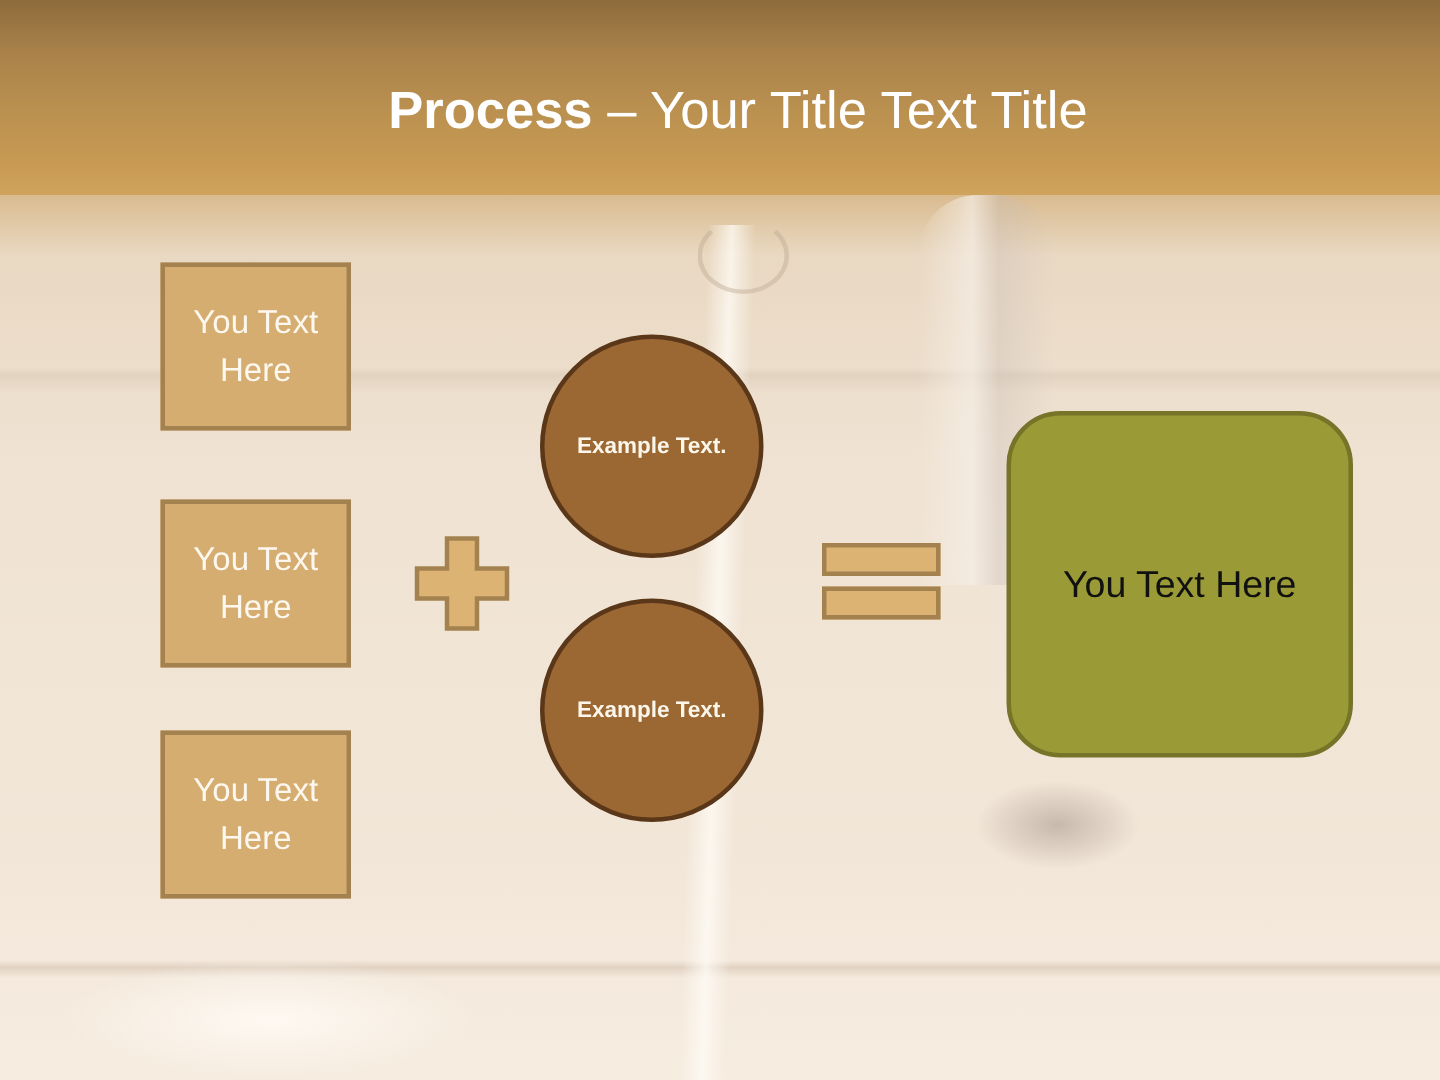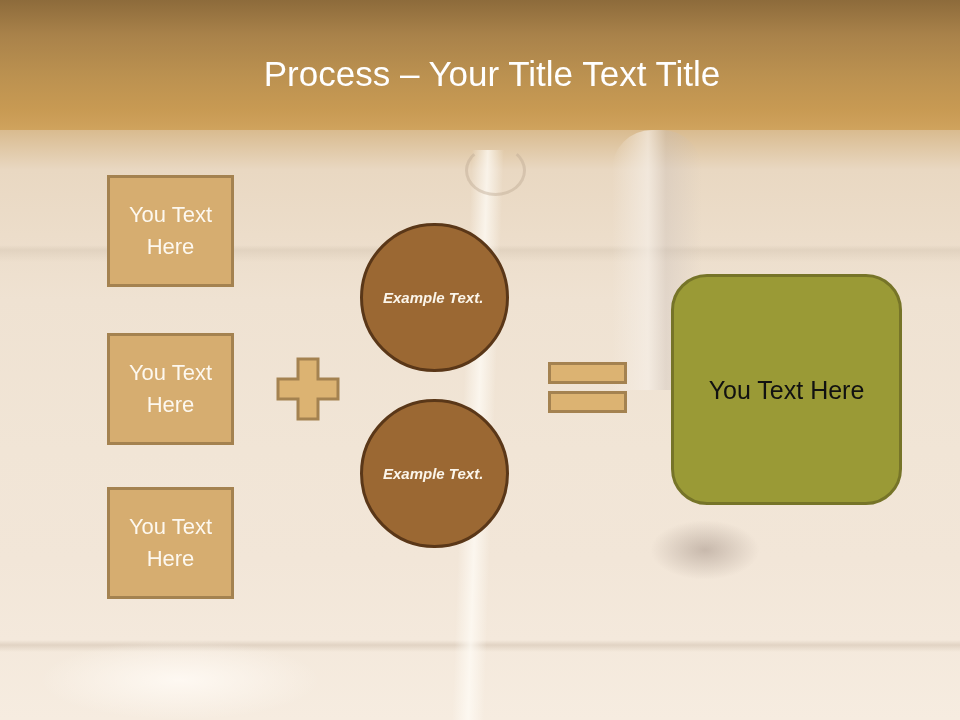--- a/index.html
+++ b/index.html
@@ -19,28 +19,28 @@
       background: linear-gradient(90deg, rgba(255,255,255,0), rgba(245,238,230,0.7) 40%, rgba(200,190,185,0.35) 60%, rgba(255,255,255,0));
       border-radius: 40px 40px 0 0; }
     .bg-dark { position: absolute; left: 650px; top: 520px; width: 110px; height: 60px;
       background: radial-gradient(ellipse at center, rgba(120,100,90,0.35), rgba(0,0,0,0) 70%); }
     .bg-spout { position: absolute; left: 465px; top: 145px; width: 55px; height: 45px;
       border-radius: 50%; border: 3px solid rgba(190,170,150,0.45); border-top-color: transparent; }
     .header { position: absolute; left: 0; top: 0; width: 960px; height: 130px;
       background: linear-gradient(180deg, #8d6b3b 0px, #a9824a 35px, #bb9150 75px, #c89a53 110px, #cfa25c 128px, rgba(214,184,140,0) 160px); }
     .title { position: absolute; left: 0; top: 48px; width: 984px; text-align: center; color: #ffffff;
       font-size: 35px; line-height: 52px; white-space: nowrap; }
-    .title b { font-weight: normal; }
+    .title b { font-weight: bold; }
     .box { position: absolute; left: 107px; width: 127px; height: 112px; box-sizing: border-box;
       background: #d6ad70; border: 3px solid #a48250; display: flex; align-items: center; justify-content: center;
       text-align: center; color: #fdf8ef; font-size: 22px; line-height: 32px; padding: 0 8px; }
     .plus { position: absolute; left: 276px; top: 357px; width: 64px; height: 64px; }
     .circle { position: absolute; left: 360px; width: 149px; height: 149px; box-sizing: border-box; border-radius: 50%;
-      background: #9b6833; border: 3px solid #5a3718; display: flex; align-items: center; justify-content: flex-start;
-      text-align: center; color: #fbf5ea; font-size: 15px; font-weight: bold; font-style: italic; line-height: 23px; padding: 0 20px; }
+      background: #9b6833; border: 3px solid #5a3718; display: flex; align-items: center; justify-content: center;
+      text-align: center; color: #fbf5ea; font-size: 15px; font-weight: bold; line-height: 23px; padding: 0 20px; }
     .eq-bar { position: absolute; left: 548px; width: 79px; height: 22px; box-sizing: border-box;
       background: #dcb372; border: 3px solid #a48250; }
     .result { position: absolute; left: 671px; top: 274px; width: 231px; height: 231px; box-sizing: border-box;
       background: #9a9a36; border: 3px solid #767428; border-radius: 36px; display: flex; align-items: center; justify-content: center;
       text-align: center; color: #111111; font-size: 25px; line-height: 32px; }
   </style>
 </head>
 <body>
 
 <div class="slide">

